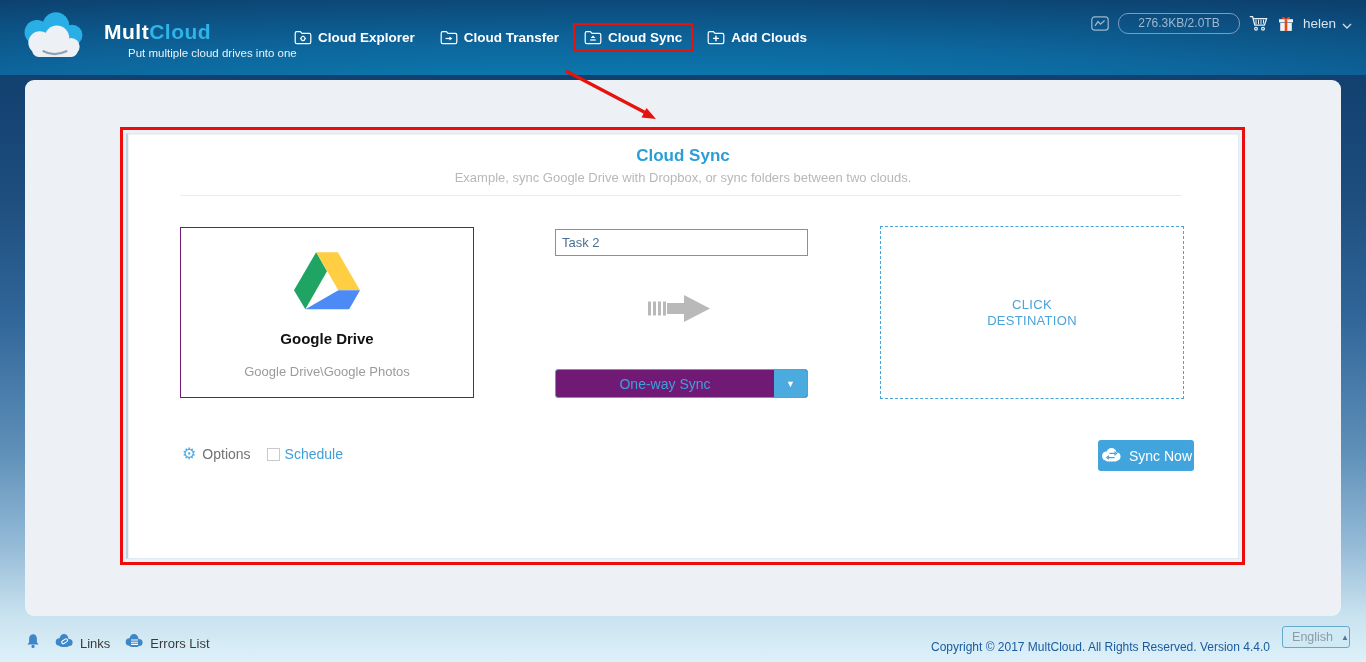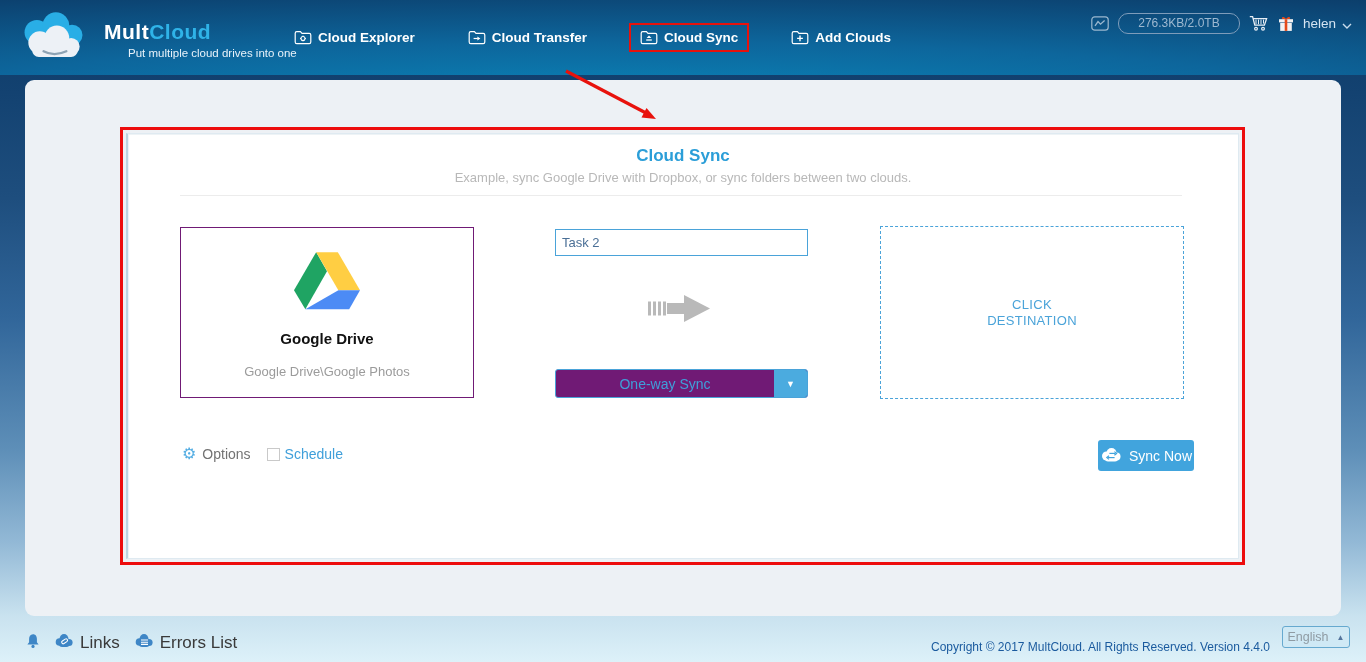--- a/index.html
+++ b/index.html
@@ -15,21 +15,21 @@
   .header {
     position:absolute; left:0; top:0; width:1366px; height:75px;
     background: radial-gradient(130% 180% at 46% 125%, #0a82b6 0%, #0d669c 38%, #0c416f 78%, #0a3058 100%);
   }
   .brand { position:absolute; left:16px; top:9px; display:flex; align-items:center; }
   .brand-text { margin-left:12px; }
   .brand-name { font-size:21px; font-weight:bold; letter-spacing:.5px; line-height:24px; }
   .brand-name .mult { color:#ffffff; }
   .brand-name .cloud { color:#2fb3e8; }
   .brand-tagline { color:#e8f2fa; font-size:11.5px; margin-top:3px;padding-left:24px; }
-  .nav { position:absolute; left:283px; top:0; height:75px; display:flex; align-items:center;gap:28px; }
+  .nav { position:absolute; left:283px; top:0; height:75px; display:flex; align-items:center; }
   .nav-item { display:flex; align-items:center; padding:5px 9px; margin-right:3px;
               border:2px solid transparent; cursor:pointer; }
   .nav-item.highlight { border-color:#e8120c; }
   .nav-icon { display:inline-flex; margin-right:6px; }
   .nav-label { color:#ffffff; font-size:13.5px; font-weight:bold; white-space:nowrap; }
   .header-right { position:absolute; right:14px; top:13px; display:flex; align-items:center; gap:9px; }
   .traffic-icon { display:inline-flex; }
   .storage-pill { width:122px; height:21px; border:1px solid #7e9cba; border-radius:10px;
                   color:#9db8d0; font-size:12px; text-align:center; line-height:19px; cursor:pointer; }
   .cart-icon, .gift-icon { display:inline-flex; cursor:pointer; }
@@ -76,25 +76,25 @@
                        margin-left:16px; margin-right:5px; display:inline-block; cursor:pointer; }
   .schedule-label { color:#3f9fda; font-size:14px; cursor:pointer; }
   .sync-now-btn { position:absolute; left:946px; top:306px; width:96px; height:31px;
                   background:#41a4dd; border:none; border-radius:3px; color:#ffffff;
                   font-size:14px; font-family:"Liberation Sans",sans-serif;
                   display:flex; align-items:center; justify-content:center; gap:7px; cursor:pointer;margin-left:24px; }
   
   .footer { position:absolute; left:0; bottom:0; width:1366px; height:40px; }
   .footer-left { position:absolute; left:26px; bottom:9px; display:flex; align-items:center; gap:14px; }
   .footer-group { display:flex; align-items:center; gap:6px; cursor:pointer; }
-  .footer-text { color:#3a3a3a; font-size:17px; }
+  .footer-text { color:#3a3a3a; font-size:13px; }
   .footer-right { position:absolute; right:16px; bottom:8px; display:flex; align-items:center; gap:12px; }
   .copyright { color:#1a5a9e; font-size:12px;margin-top:20px; }
   .lang-btn { width:68px; height:22px; background:#cfe9f5; border:1px solid #66a9cf; border-radius:3px;
-              display:flex; align-items:center; justify-content:center; gap:8px; cursor:pointer; }
+              display:flex; align-items:center; justify-content:flex-end; gap:8px; cursor:pointer; }
   .lang-label { color:#8f9ba3; font-size:12.5px; }
   .lang-caret { color:#53749c; font-size:8px; }
 </style>
 </head>
 <body>
 
 <div class="header">
   <div class="brand">
     <span>
       <svg width="76" height="56" viewBox="0 0 80 58">

